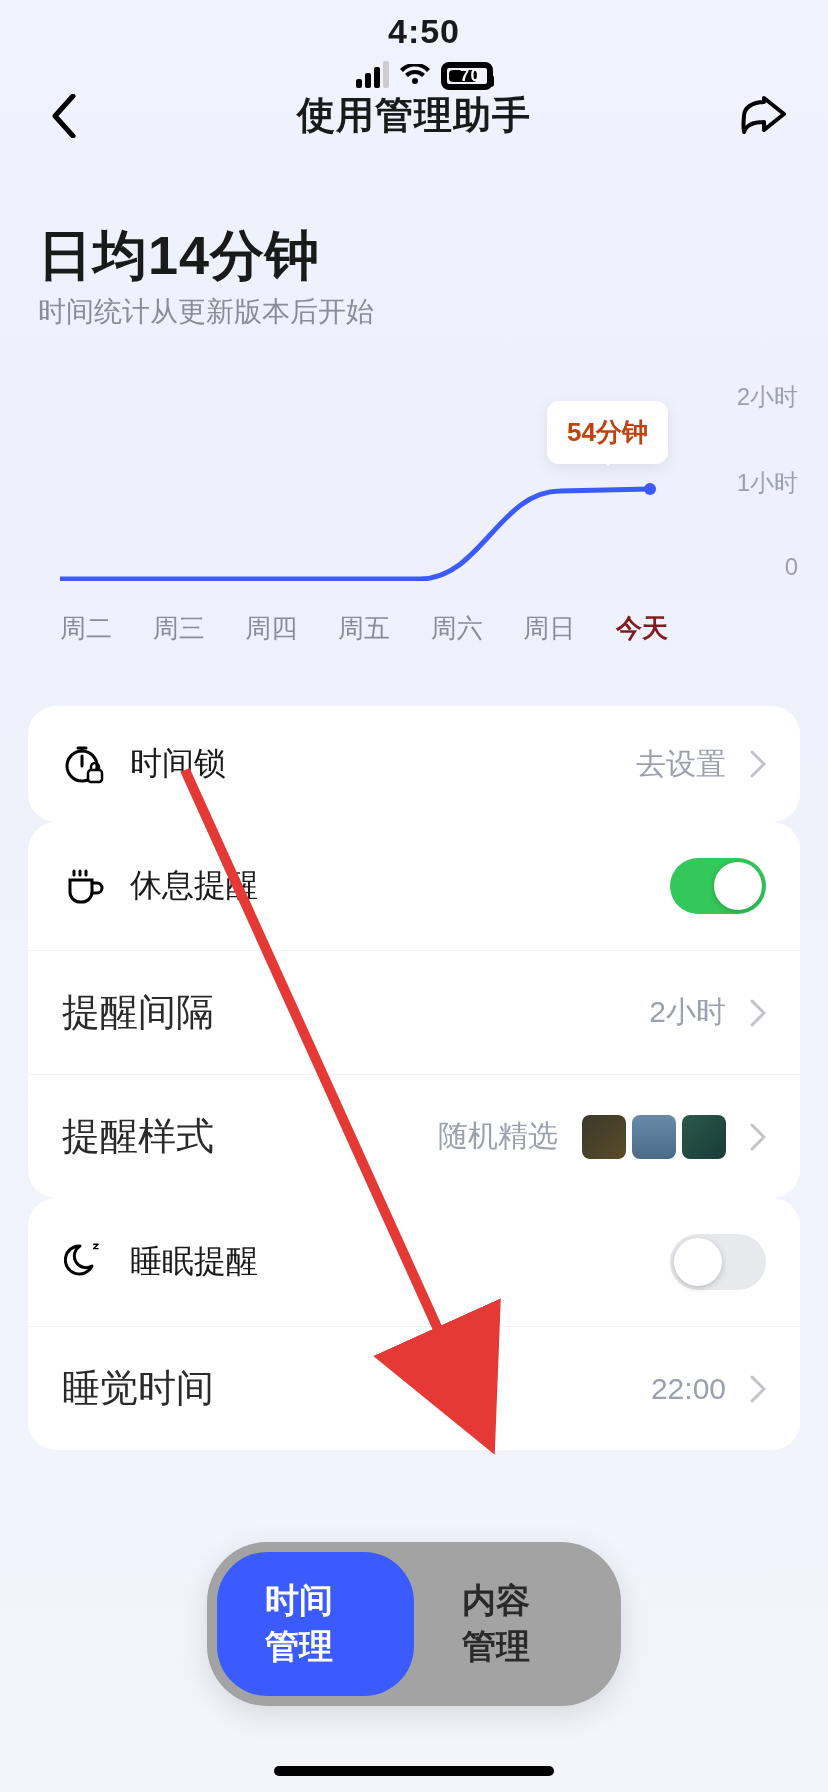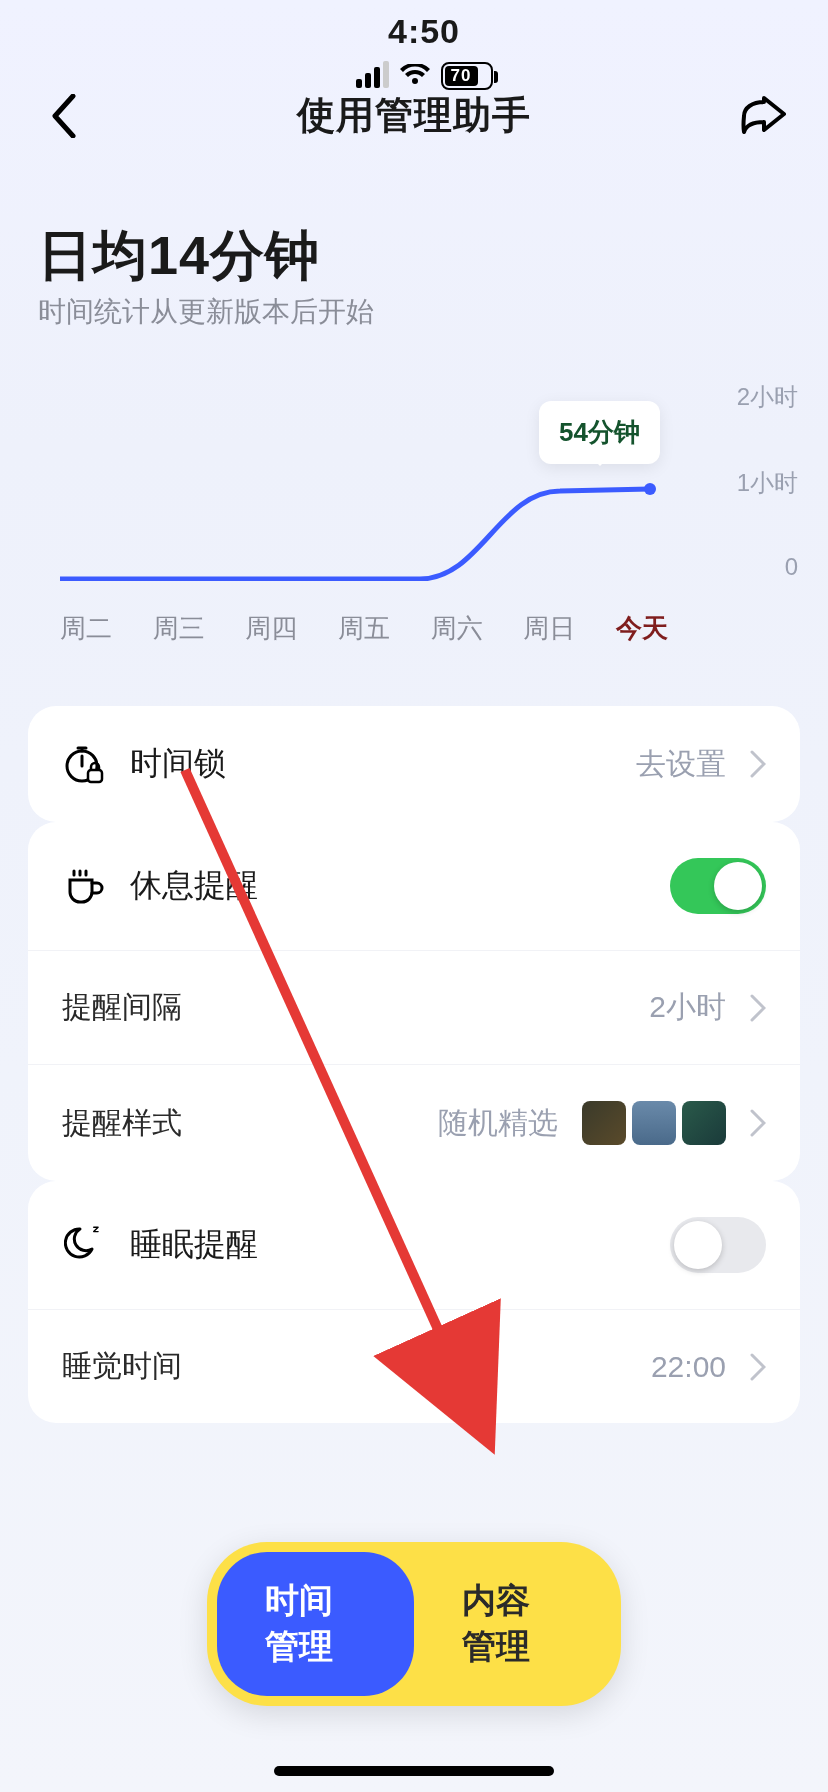--- a/index.html
+++ b/index.html
@@ -27,22 +27,22 @@
   .sig-bars { display: flex; align-items: flex-end; gap: 3px; height: 24px; }
   .sig-bars span { width: 6px; background: #000; border-radius: 2px; }
   .sig-bars span:nth-child(1){height:9px}
   .sig-bars span:nth-child(2){height:15px}
   .sig-bars span:nth-child(3){height:21px}
   .sig-bars span:nth-child(4){height:27px;background:#ccc}
   .battery-box {
     display:flex;align-items:center;gap:2px;
   }
   .battery {
-    width:52px;height:28px;border:2px solid #000000;border-radius:8px;
-    display:flex;align-items:center;justify-content:flex-start;
+    width:52px;height:28px;border:6px solid #000000;border-radius:8px;
+    display:flex;align-items:center;justify-content:center;
     font-size:18px;font-weight:700;position:relative;padding-left:8px;
   }
   .battery::after{content:"";position:absolute;right:-7px;top:7px;width:4px;height:12px;background:#000;border-radius:0 3px 3px 0;}
   .battery .fill{position:absolute;left:2px;top:2px;bottom:2px;width:70%;background:#000;border-radius:4px;}
   .battery .txt{position:relative;color:#fff;z-index:1;font-size:17px;}
 
   
   .nav {
     height: 100px;
     display:flex;align-items:flex-start;justify-content:space-between;
@@ -56,23 +56,23 @@
   .heading h1{font-size:54px;font-weight:700;letter-spacing:1px;}
   .heading p{font-size:28px;color:#8a8d98;margin-top:0;}
 
   
   .chart-wrap{position:relative;margin-top:40px;padding:0 30px 0 60px;}
   .chart-canvas{position:relative;height:200px;}
   .yaxis{position:absolute;right:0;top:0;bottom:0;width:110px;display:flex;flex-direction:column;justify-content:space-between;align-items:flex-end;}
   .yaxis span{font-size:24px;color:#9aa0b0;}
   .chart-line{position:absolute;left:0;right:120px;bottom:0;height:200px;}
   .tooltip{
-    position:absolute;top:20px;right:138px;
+    position:absolute;top:20px;right:130px;
     background:#fff;border-radius:12px;padding:14px 20px;
-    font-size:26px;color:#14532d;font-weight:600;
+    font-size:26px;color:#c2410c;font-weight:600;
     box-shadow:0 4px 16px rgba(0,0,0,.08);
   }
   .tooltip::after{
     content:"";position:absolute;left:50%;bottom:-12px;transform:translateX(-50%);
     border:10px solid transparent;border-top-color:#fff;
   }
   .xaxis{display:flex;justify-content:space-between;padding:30px 10px 0 0;margin-right:120px;}
   .xaxis span{font-size:26px;color:#8a8d98;}
   .xaxis span.active{color:#7f1d1d;font-weight:600;}
 
@@ -81,41 +81,41 @@
   .card{
     background:#fff;border-radius:28px;overflow:hidden;
   }
   .row{
     display:flex;align-items:center;gap:24px;
     padding:36px 34px;
   }
   .row + .row{border-top:1px solid #f1f2f6;}
   .row-icon{width:44px;height:44px;display:flex;align-items:center;justify-content:center;flex-shrink:0;}
   .row-title{font-size:32px;font-weight:500;flex:1;}
-  .row-sub .row-title{font-size:30px;font-weight:400;color:#2a2a2a;}
+  .row-sub .row-title{font-size:38px;font-weight:400;color:#2a2a2a;}
   .row-value{font-size:30px;color:#9aa0b0;}
   .chev{flex-shrink:0;}
 
   .toggle{width:96px;height:56px;border-radius:28px;position:relative;flex-shrink:0;}
   .toggle.on{background:#34c759;}
   .toggle.off{background:#e8e9ed;}
   .toggle .knob{position:absolute;top:4px;width:48px;height:48px;border-radius:24px;background:#fff;box-shadow:0 2px 6px rgba(0,0,0,.2);}
   .toggle.on .knob{right:4px;}
   .toggle.off .knob{left:4px;}
 
   .thumbs{display:flex;gap:6px;}
   .thumb{width:44px;height:44px;border-radius:8px;}
   .thumb:nth-child(1){background:linear-gradient(135deg,#3a3a2a,#5a4a2a);}
   .thumb:nth-child(2){background:linear-gradient(180deg,#6a8aaa,#4a6a8a);}
   .thumb:nth-child(3){background:linear-gradient(135deg,#2a5a4a,#1a3a3a);}
 
   
   .pill-bar{
     position:absolute;left:50%;bottom:86px;transform:translateX(-50%);
-    display:flex;background:#fde047;border-radius:60px;padding:10px;
+    display:flex;background:#a3a3a3;border-radius:60px;padding:10px;
     box-shadow:0 8px 30px rgba(0,0,0,.12);
   }
   .pill{padding:26px 48px;border-radius:50px;font-size:34px;font-weight:600;}
   .pill.active{background:#3b5bff;color:#fff;}
   .pill.inactive{color:#2a2a2a;}
 
   .home-ind{position:absolute;bottom:16px;left:50%;transform:translateX(-50%);width:280px;height:10px;background:#000;border-radius:6px;}
 
   
   .ann-arrow{position:absolute;left:0;top:0;pointer-events:none;z-index:5;}

